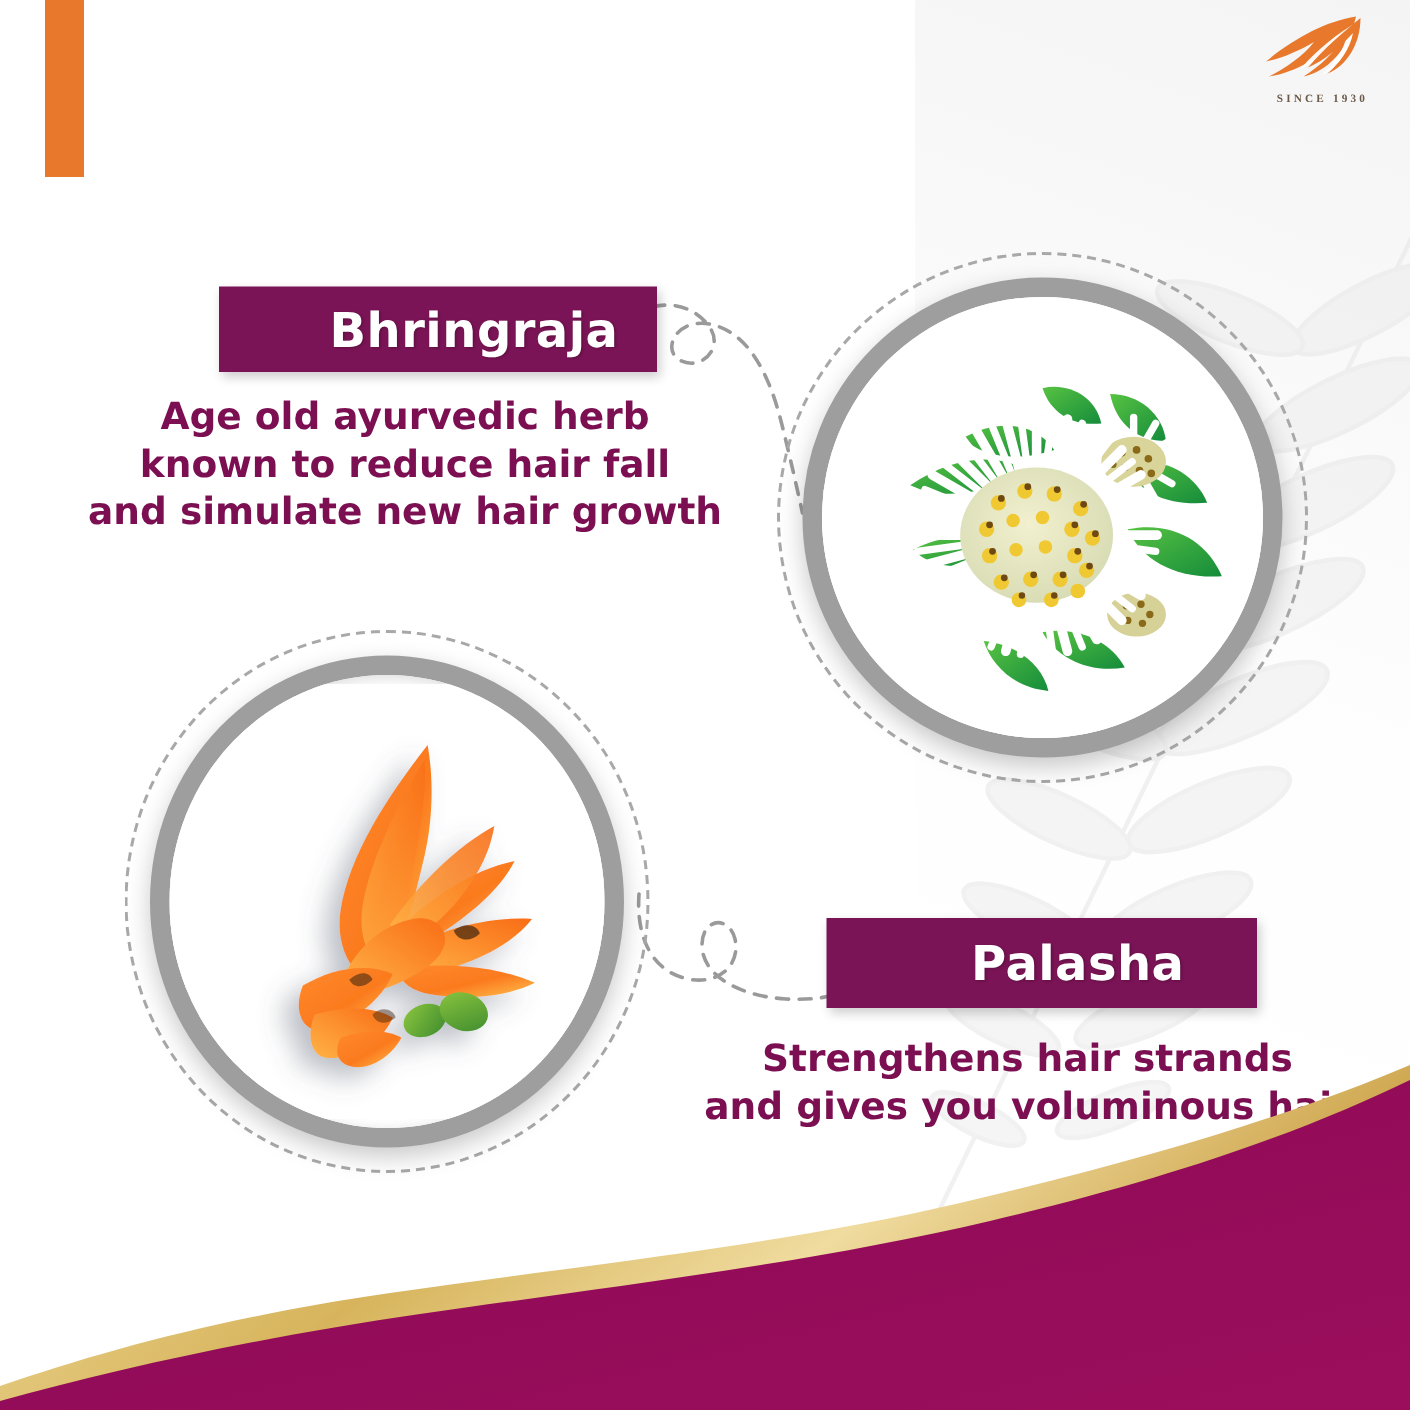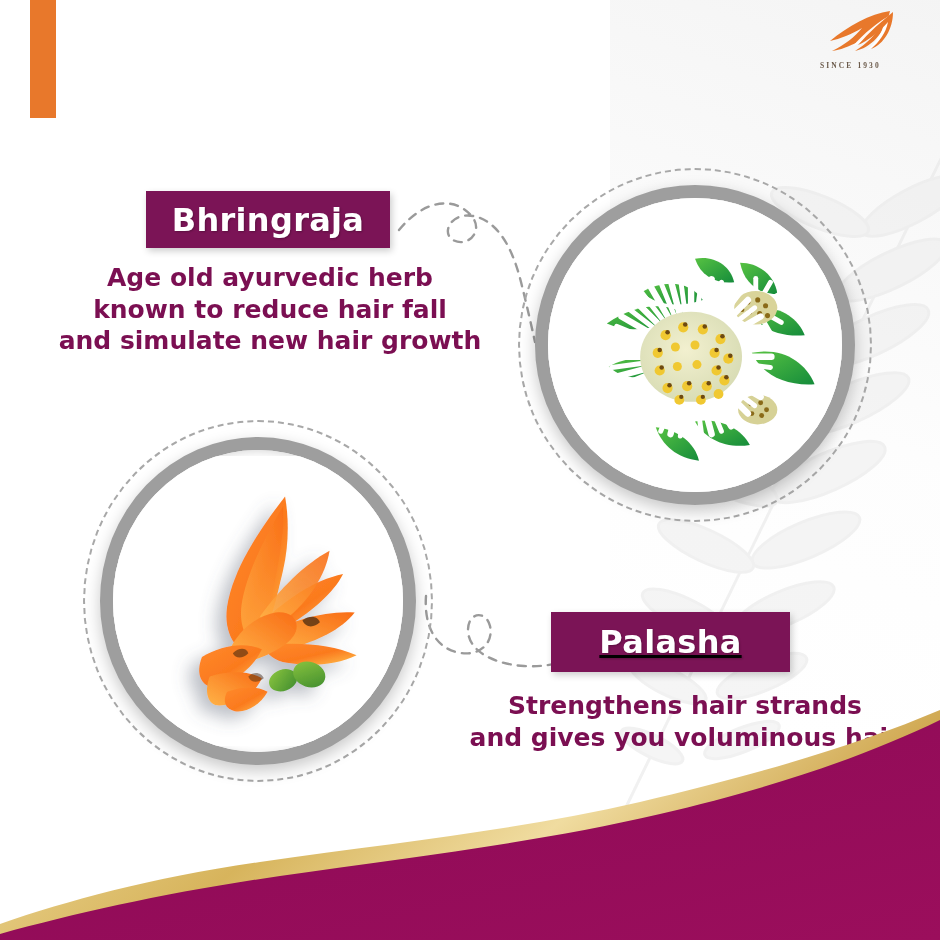--- a/index.html
+++ b/index.html
@@ -17,21 +17,21 @@
   .accent-bar{position:absolute;left:30px;top:0;width:26px;height:118px;background:#E8782B;}
   .page-title{
     position:absolute;left:72px;top:68px;
     font-size:46px;font-weight:700;letter-spacing:-.5px;
     color:#7B0F52;
     font-family:"DejaVu Sans","Liberation Sans",sans-serif;
     font-stretch:condensed;
     white-space:nowrap;
   }
   
-  .logo{position:absolute;right:42px;top:8px;width:78px;height:70px;text-align:left;}
+  .logo{position:absolute;right:28px;top:8px;width:78px;height:70px;text-align:right;}
   .logo svg{display:block;margin:0 auto;}
   .logo-since{
     margin-top:3px;font-size:7.5px;letter-spacing:2.1px;color:#6b5a4a;
     font-family:"Liberation Serif",serif;font-weight:700;
   }
   
   .ring{position:absolute;border-radius:50%;}
   .ring .dash{
     position:absolute;inset:-17px;border-radius:50%;
     border:2px dashed #a8a8a8;
@@ -51,28 +51,29 @@
   #circle-palasha{left:100px;top:437px;width:316px;height:328px;}
   
   .connector{position:absolute;pointer-events:none;}
   #connector-top{left:395px;top:190px;width:200px;height:160px;}
   #connector-bottom{left:420px;top:588px;width:180px;height:120px;}
   
   .label-box{
     position:absolute;background:#7B1456;
     display:flex;align-items:center;justify-content:center;
     box-shadow:2px 3px 7px rgba(0,0,0,.20);
+    padding-left:48px;
   }
   .label-box span{
     color:#ffffff;font-size:32px;font-weight:700;letter-spacing:.3px;
     font-family:"DejaVu Sans","Liberation Sans",sans-serif;
     text-shadow:1px 1px 2px rgba(0,0,0,.25);
   }
   #label-bhringraja{left:146px;top:191px;width:244px;height:57px;}
-  #label-palasha{left:551px;top:612px;width:239px;height:60px;text-decoration:underline;}
+  #label-palasha{left:551px;top:612px;width:239px;height:60px;}
   .desc{
     position:absolute;color:#7B0F52;font-size:25px;line-height:1.26;
     font-weight:600;text-align:center;white-space:pre-line;
     font-family:"DejaVu Sans","Liberation Sans",sans-serif;
   }
   #desc-bhringraja{left:40px;top:262px;width:460px;}
   #desc-palasha{left:455px;top:690px;width:460px;text-align:center;}
   
   .wave{position:absolute;left:0;bottom:0;width:940px;height:230px;pointer-events:none;}
 </style>

